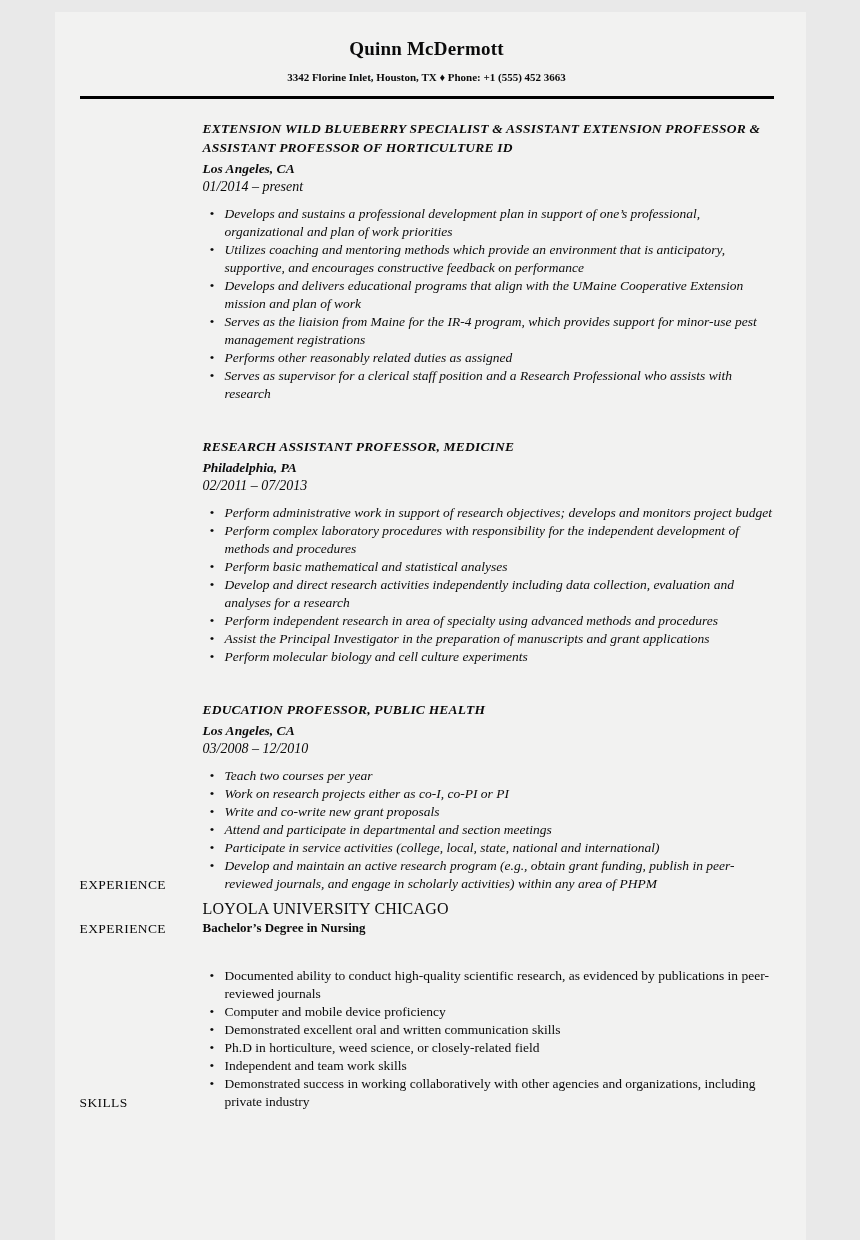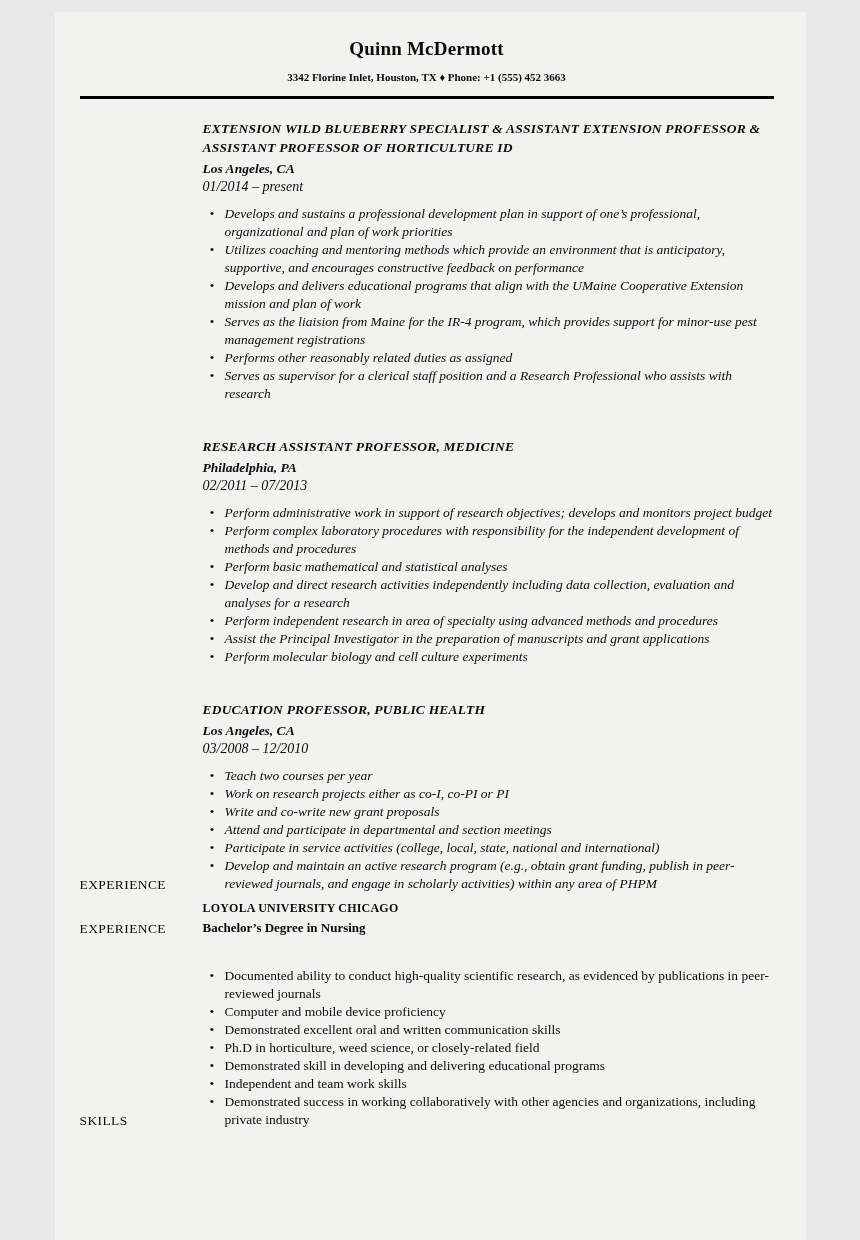--- a/index.html
+++ b/index.html
@@ -61,21 +61,21 @@
   }
   ul.bullets li::before {
     content: "\2022";
     position: absolute;
     left: 7px;
     top: 0;
   }
   ul.bullets.no-top { margin-top: 0; }
 
   
-  .edu-school { font-weight: bold; font-size: 12px; line-height: 19px; letter-spacing: 0.2px; }
+  .edu-school { font-weight: normal; font-size: 16px; line-height: 19px; letter-spacing: 0.2px; }
   .edu-degree { font-weight: bold; font-size: 13px; line-height: 19px; }
 </style>
 </head>
 <body>
 
 <div class="page">
 
   <div class="header">
     <div class="name">Quinn McDermott</div>
     <div class="contact">3342 Florine Inlet, Houston, TX ♦ Phone: +1 (555) 452 3663</div>
@@ -142,20 +142,19 @@
   </div>
 
   <div class="section section-skills">
     <div class="section-label">SKILLS</div>
     <div class="section-content">
       <ul class="bullets no-top">
           <li>Documented ability to conduct high-quality scientific research, as evidenced by publications in peer-reviewed journals</li>
           <li>Computer and mobile device proficiency</li>
           <li>Demonstrated excellent oral and written communication skills</li>
           <li>Ph.D in horticulture, weed science, or closely-related field</li>
-          <li>Demonstrated skill in developing and delivering educational programs</li>
           <li>Independent and team work skills</li>
           <li>Demonstrated success in working collaboratively with other agencies and organizations, including private industry</li>
         </ul>
     </div>
   </div>
 
 </div>
 
 </body></html>

